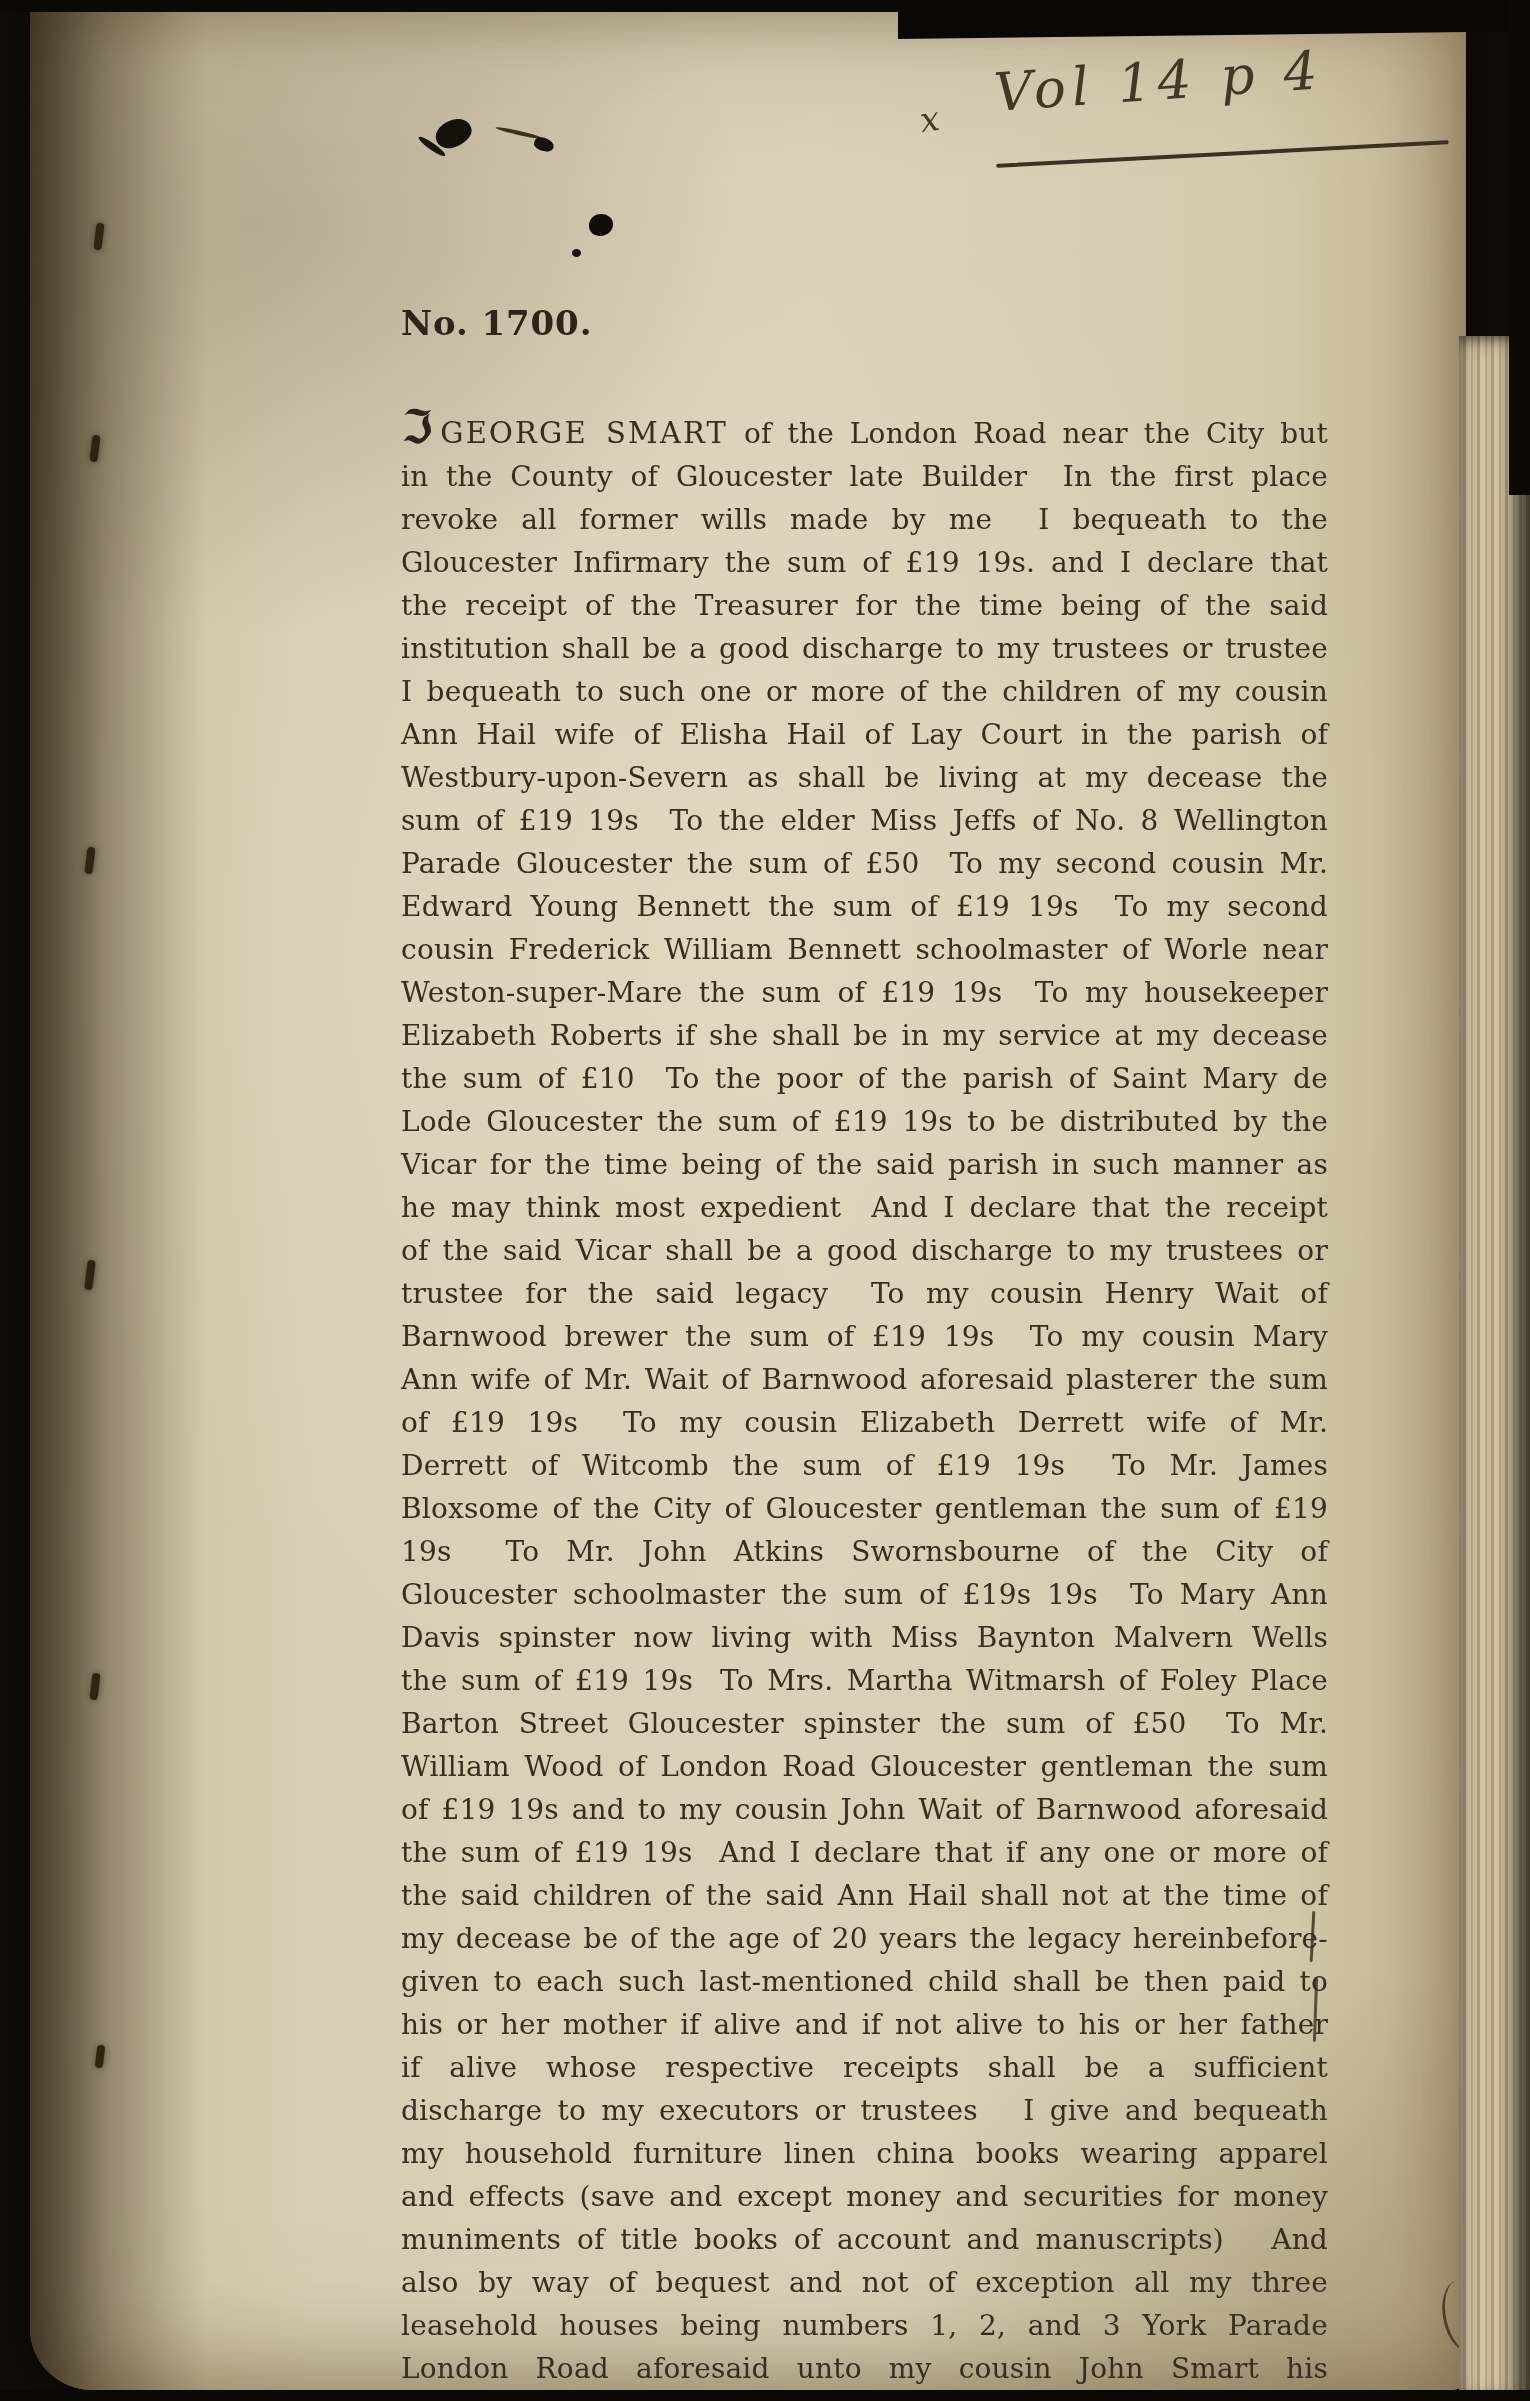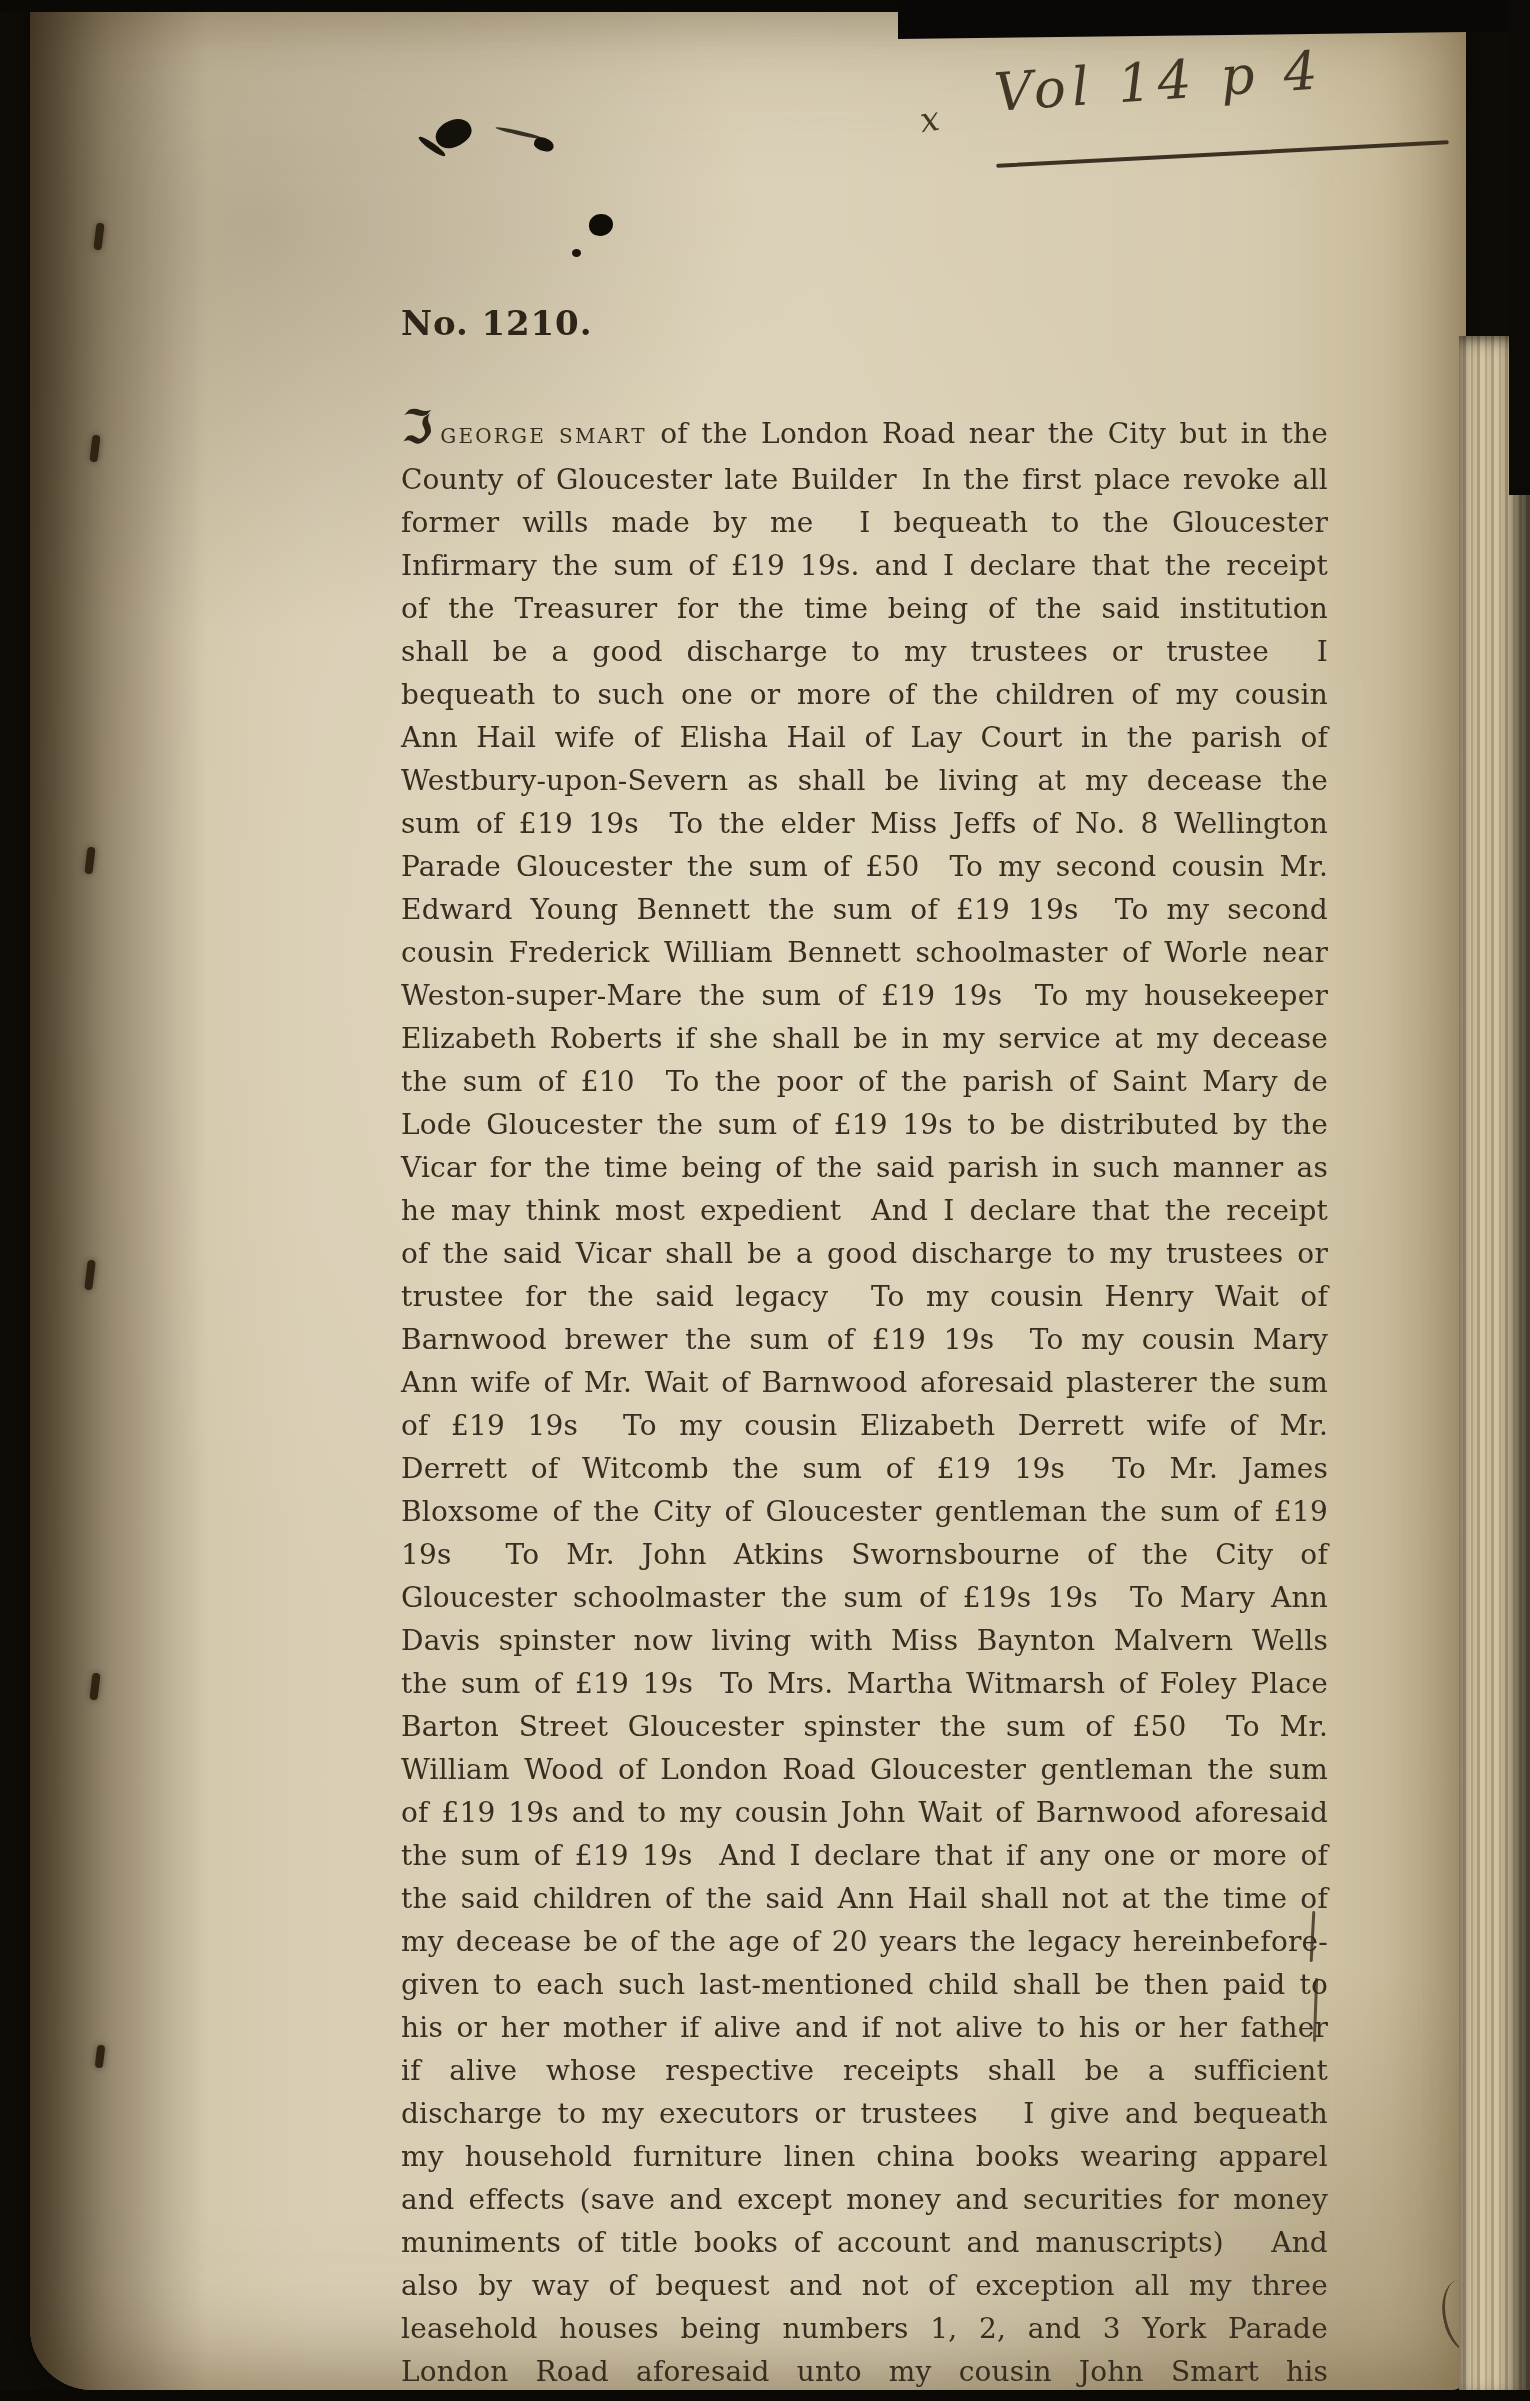--- a/index.html
+++ b/index.html
@@ -80,38 +80,38 @@
   }
   .will-text {
     position:absolute; left:371px; top:375px; width:927px;
     font-size:28px; line-height:43px; color:#372d20;
     text-align:justify; white-space:pre-wrap; word-spacing:2.7px; letter-spacing:0.2px;
   }
   .drop-cap {
     font-family:"DejaVu Sans","DejaVu Serif",serif;
     font-size:46px; line-height:26.5px; font-weight:bold; margin-right:7px; color:#2d2518;
   }
-  .testator { letter-spacing:2.2px; font-size:20px; }
+  .testator { letter-spacing:2.2px; font-size:29px; }
 
   
   .pen-mark-1 { position:absolute; left:1281px; top:1902px; width:2.7px; height:51px; background:rgba(52,40,26,.8); transform:rotate(3deg); border-radius:1.8px; }
   .pen-mark-2 { position:absolute; left:1284px; top:1969px; width:2.7px; height:64px; background:rgba(52,40,26,.75); transform:rotate(2deg); border-radius:1.8px; }
   .corner-mark {
     position:absolute; left:1413px; top:2270px; width:42px; height:74px;
     border-left:3.5px solid rgba(48,38,24,.75); border-radius:50% / 50%; transform:rotate(-12deg);
   }
 </style>
 </head>
 <body>
 
 <div class="backing"></div>
 
 <div class="page">
 
-  <div class="doc-number">No. 1210.</div>
+  <div class="doc-number">No. 1700.</div>
 
   <p class="will-text"><span class="drop-cap">ℑ</span><span class="testator">GEORGE SMART</span><span> of the London Road near the City but in the County of Gloucester late Builder  In the first place revoke all former wills made by me  I bequeath to the Gloucester Infirmary the sum of £19 19s. and I declare that the receipt of the Treasurer for the time being of the said institution shall be a good discharge to my trustees or trustee  I bequeath to such one or more of the children of my cousin Ann Hail wife of Elisha Hail of Lay Court in the parish of Westbury-upon-Severn as shall be living at my decease the sum of £19 19s  To the elder Miss Jeffs of No. 8 Wellington Parade Gloucester the sum of £50  To my second cousin Mr. Edward Young Bennett the sum of £19 19s  To my second cousin Frederick William Bennett schoolmaster of Worle near Weston-super-Mare the sum of £19 19s  To my housekeeper Elizabeth Roberts if she shall be in my service at my decease the sum of £10  To the poor of the parish of Saint Mary de Lode Gloucester the sum of £19 19s to be distributed by the Vicar for the time being of the said parish in such manner as he may think most expedient  And I declare that the receipt of the said Vicar shall be a good discharge to my trustees or trustee for the said legacy  To my cousin Henry Wait of Barnwood brewer the sum of £19 19s  To my cousin Mary Ann wife of Mr. Wait of Barnwood aforesaid plasterer the sum of £19 19s  To my cousin Elizabeth Derrett wife of Mr. Derrett of Witcomb the sum of £19 19s  To Mr. James Bloxsome of the City of Gloucester gentleman the sum of £19 19s  To Mr. John Atkins Swornsbourne of the City of Gloucester schoolmaster the sum of £19s 19s  To Mary Ann Davis spinster now living with Miss Baynton Malvern Wells the sum of £19 19s  To Mrs. Martha Witmarsh of Foley Place Barton Street Gloucester spinster the sum of £50  To Mr. William Wood of London Road Gloucester gentleman the sum of £19 19s and to my cousin John Wait of Barnwood aforesaid the sum of £19 19s  And I declare that if any one or more of the said children of the said Ann Hail shall not at the time of my decease be of the age of 20 years the legacy hereinbefore-given to each such last-mentioned child shall be then paid to his or her mother if alive and if not alive to his or her father if alive whose respective receipts shall be a sufficient discharge to my executors or trustees   I give and bequeath my household furniture linen china books wearing apparel and effects (save and except money and securities for money muniments of title books of account and manuscripts)   And also by way of bequest and not of exception all my three leasehold houses being numbers 1, 2, and 3 York Parade London Road aforesaid unto my cousin John Smart his executors administrators and assigns absolutely   I devise my freehold cottage situate in Sherborne Street in the parish of Saint John the Baptist in the city of Gloucester unto James Smart son of the said John Smart his heirs and assigns absolutely  I devise my</span></p>
 
   <div class="pen-mark-1"></div>
   <div class="pen-mark-2"></div>
   <div class="corner-mark"></div>
 </div>
 
 <div class="spine-shadow"></div>
 

